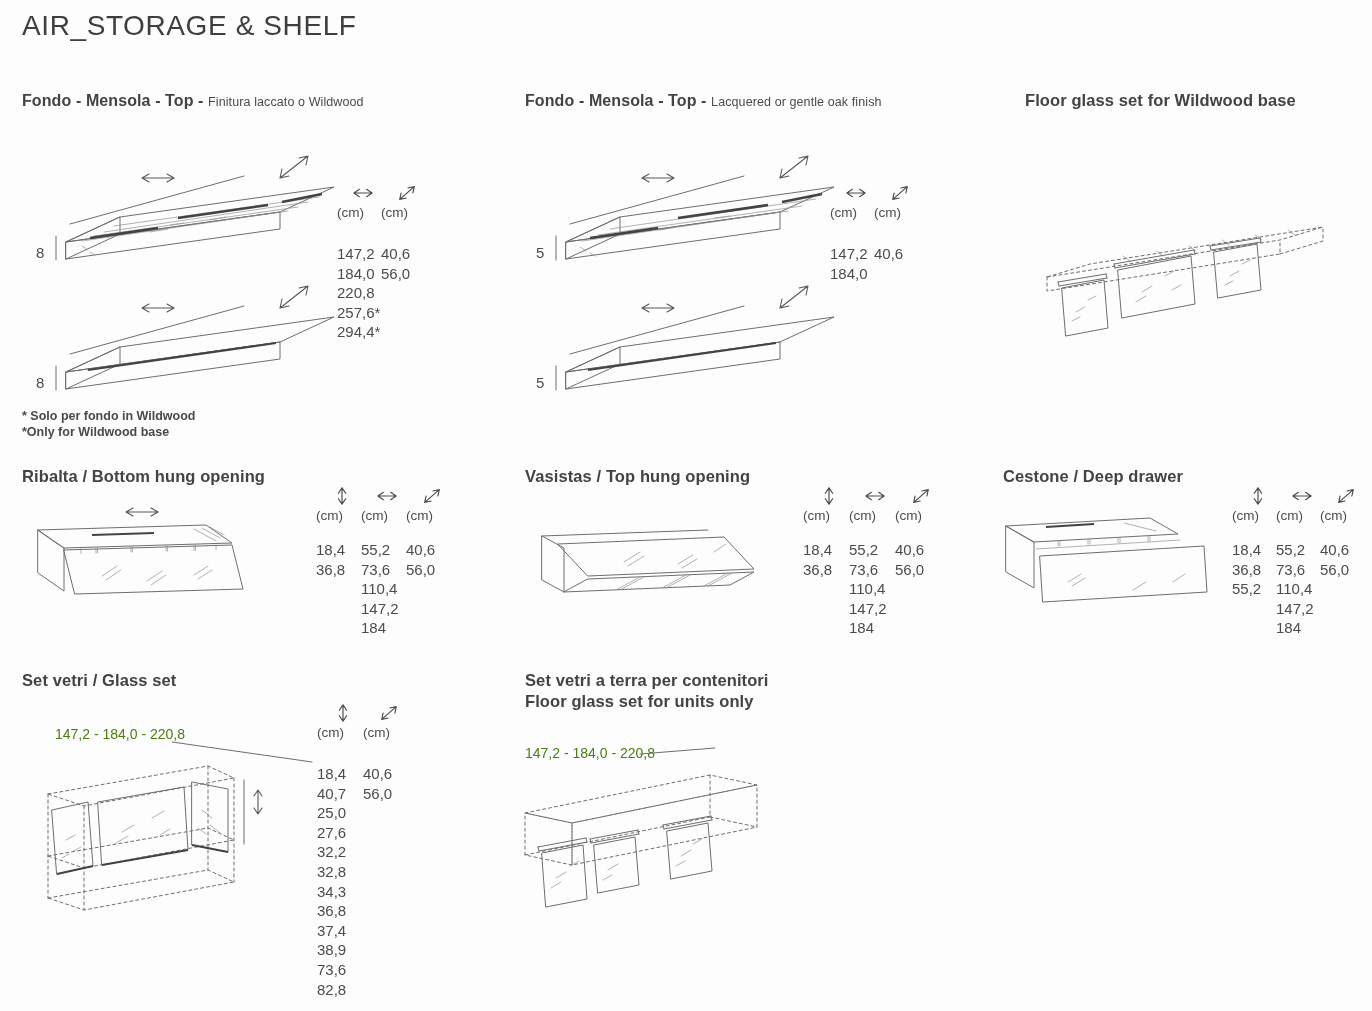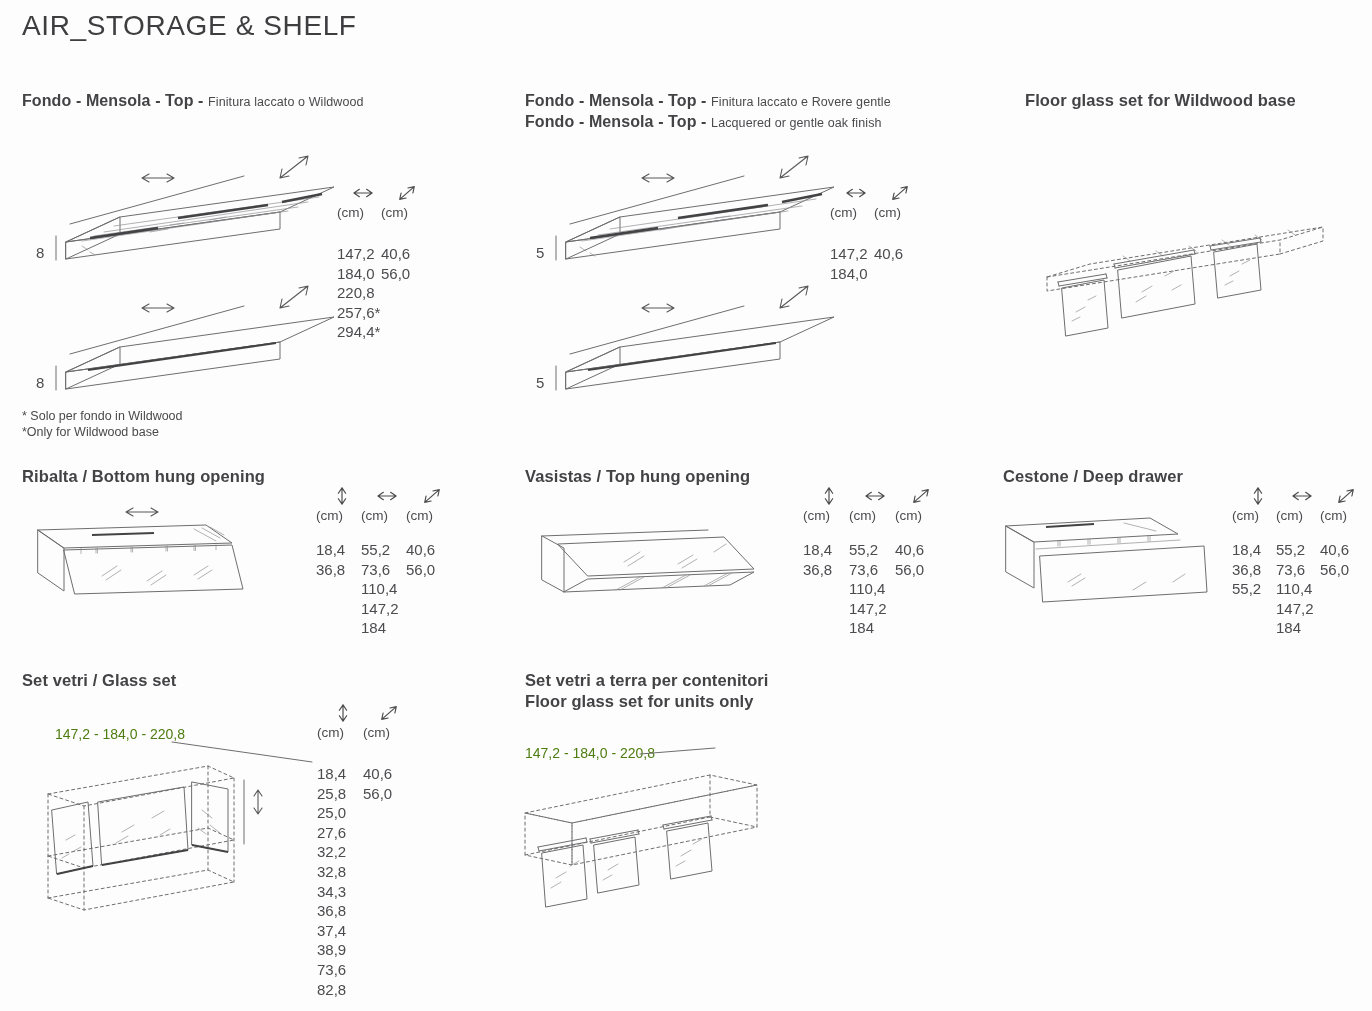--- a/index.html
+++ b/index.html
@@ -4,21 +4,21 @@
 <style>
   html,body{margin:0;padding:0}
   body{width:1372px;height:1011px;position:relative;background:#fdfdfd;
        font-family:"Liberation Sans",sans-serif;color:#47474a;overflow:hidden}
   .abs{position:absolute}
   #page-title{font-size:28px;font-weight:400;letter-spacing:.6px;color:#3e3e40}
   .h2{font-size:16px;font-weight:700;line-height:19px;color:#434346;letter-spacing:.1px;white-space:nowrap}
   .hn{font-size:12.5px;font-weight:400;color:#4a4a4d}
   .h2.row{font-size:16.5px;line-height:21px}
   .wlabel{font-size:14px;color:#4d7c0f;white-space:nowrap}
-  .fnote{font-size:12.5px;line-height:16px;font-weight:400;color:#4a4a4d}
+  .fnote{font-size:12.5px;line-height:16px;font-weight:700;color:#4a4a4d}
   .dimcol{position:absolute;width:52px;text-align:left;color:#4c4c4f}
   .dimcol svg.ic{display:block;margin:0 auto;width:26px;height:20px}
   .dimcol .unit{font-size:13.5px;margin-top:2px}
   .vals{margin-top:24px}
   .vals.md{margin-top:17px}
   .val{font-size:15px;line-height:19.6px;white-space:nowrap}
   svg.draw{position:absolute;overflow:visible}
   .ln{fill:none;stroke:#6e6e70;stroke-width:1;stroke-linejoin:round;stroke-linecap:round}
   .thin{fill:none;stroke:#919193;stroke-width:.7;stroke-linecap:round}
   .dk{fill:none;stroke:#434345;stroke-width:2.6;stroke-linecap:butt}
@@ -94,21 +94,20 @@
     <div class="val">56,0</div>
   </div>
 </div>
 
 <div class="fnote abs" style="left:22px;top:408px">
   <div>* Solo per fondo in Wildwood</div>
   <div>*Only for Wildwood base</div>
 </div>
 
 <div class="h2 abs" style="left:525px;top:91px">
-  <div><span>Fondo - Mensola - Top -</span> <span class="hn">Finitura laccato e Rovere gentle</span></div>
   <div><span>Fondo - Mensola - Top -</span> <span class="hn">Lacquered or gentle oak finish</span></div>
 </div>
 
 <svg class="draw" style="left:530px;top:146px" width="312" height="252" viewBox="0 0 312 252">
   <g>
     <path class="ln" d="M40,78 L214,30"></path>
     <g>
       <path class="ar" d="M250,32 L278,10 M278,10 L269,12 M278,10 L276,19 M250,32 L259,30 M250,32 L252,23"></path>
     </g>
     <g>
@@ -357,21 +356,21 @@
   </g>
 </svg>
 
 <div class="dimcol" style="left:317px;top:703px">
   <svg class="ic" viewBox="0 0 26 22">
       <path class="ico" d="M13,2 V20 M13,2 l-4,6 M13,2 l4,6 M13,20 l-4,-6 M13,20 l4,-6"></path>
     </svg>
   <div class="unit">(cm)</div>
   <div class="vals">
     <div class="val">18,4</div>
-    <div class="val">25,8</div>
+    <div class="val">40,7</div>
     <div class="val">25,0</div>
     <div class="val">27,6</div>
     <div class="val">32,2</div>
     <div class="val">32,8</div>
     <div class="val">34,3</div>
     <div class="val">36,8</div>
     <div class="val">37,4</div>
     <div class="val">38,9</div>
     <div class="val">73,6</div>
     <div class="val">82,8</div>

